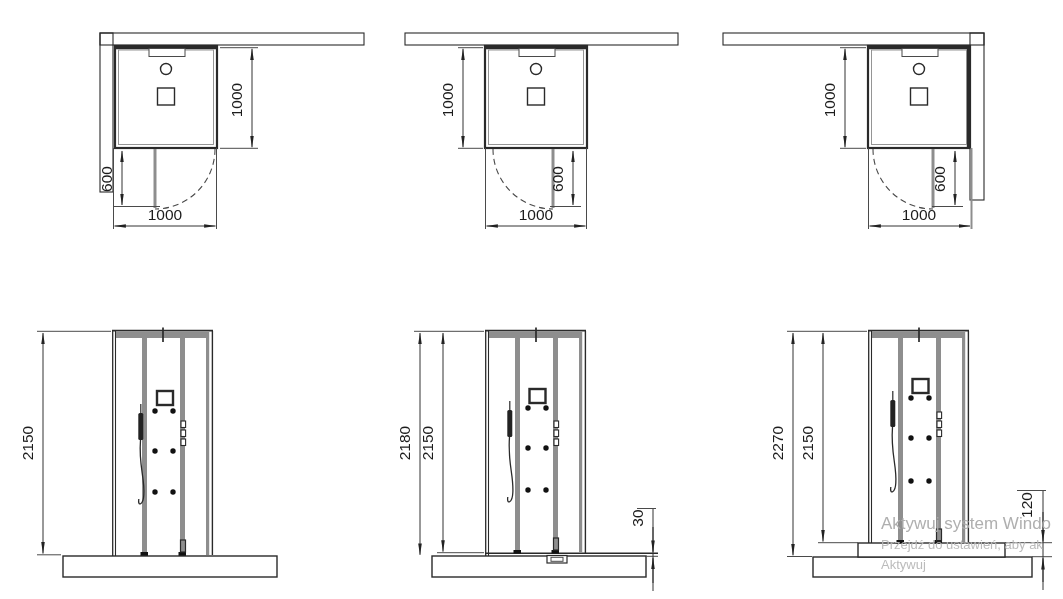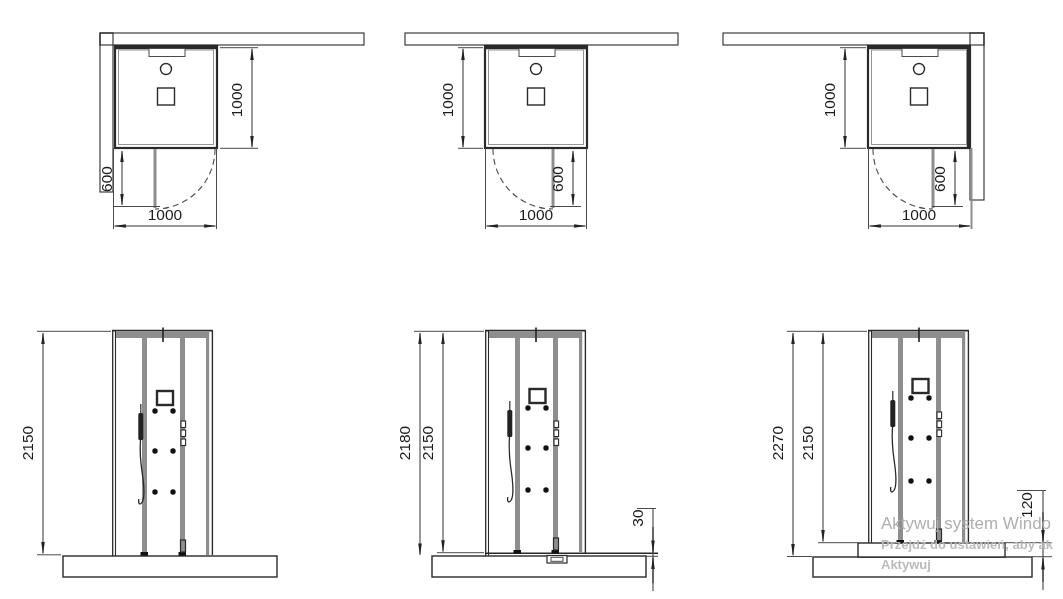--- a/index.html
+++ b/index.html
@@ -11,21 +11,21 @@
   .thin{stroke:#4a4a4a;stroke-width:1;fill:none;}
   .dim{stroke:#333;stroke-width:1;fill:none;}
   .dash{stroke:#4a4a4a;stroke-width:1.1;fill:none;stroke-dasharray:6 4;}
   .gray{fill:#8e8e8e;}
   .grayln{stroke:#8e8e8e;fill:none;}
   .wh{fill:#fff;}
   text.d{font:15.5px "Liberation Sans",sans-serif;fill:#1c1c1c;}
   
   #wm{position:absolute;left:881px;top:512px;width:182px;overflow:hidden;pointer-events:none;}
   #wm .l1{font-size:17px;line-height:23px;color:rgba(171,171,171,.95);white-space:nowrap;}
-  #wm .l2,#wm .l3{font-size:13px;line-height:20px;color:rgba(183,183,183,.95);white-space:nowrap;font-weight:bold;}
+  #wm .l2,#wm .l3{font-size:13px;line-height:20px;color:rgba(183,183,183,.95);white-space:nowrap;}
 </style>
 </head>
 <body>
 
 <div id="stage">
 <svg width="1063" height="599" viewBox="0 0 1063 599">
   <defs>
     <pattern id="hatch" patternUnits="userSpaceOnUse" width="7.5" height="7.5" patternTransform="rotate(45)">
       <rect width="7.5" height="7.5" fill="#fff"></rect>
       <line x1="0" y1="0" x2="0" y2="7.5" stroke="#3a3a3a" stroke-width="1.05"></line>

